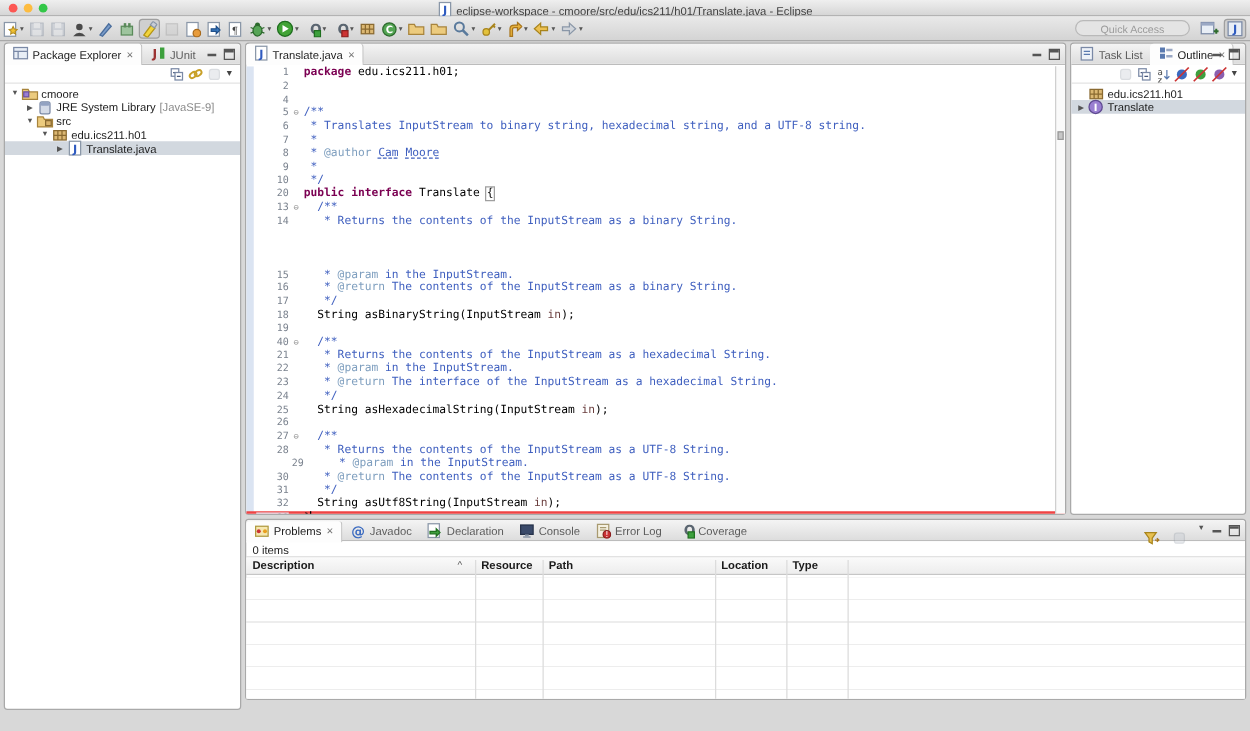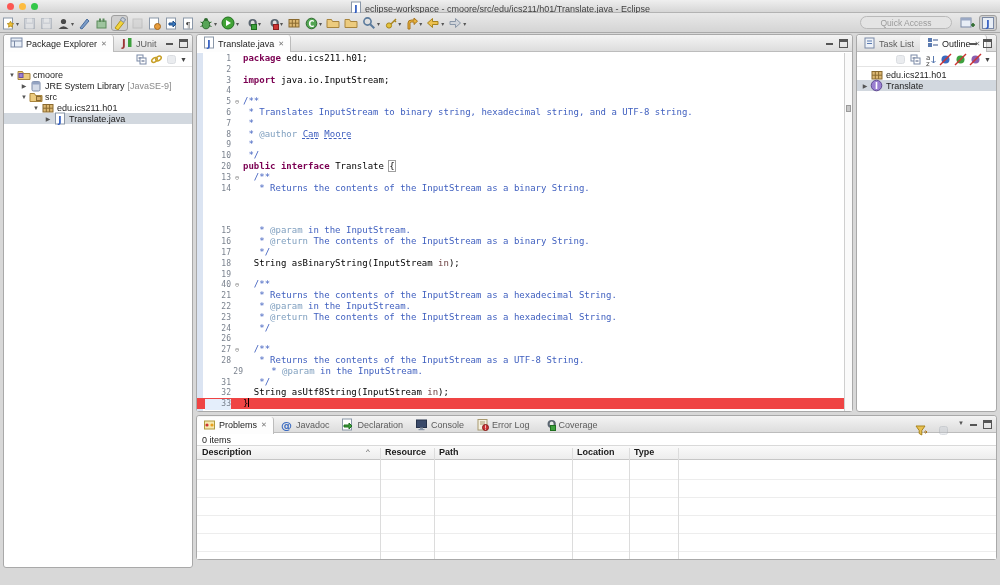--- a/index.html
+++ b/index.html
@@ -380,45 +380,46 @@
         <span class="close">✕</span>
       </div><div class="winbtns">
       <span class="minbtn"></span>
       <span class="maxbtn"></span>
     </div>
   </div>
   <div id="code">
       <div class="lstrip"></div>
       <div class="cl" style="padding-left: 8px;"><span class="gut">1</span><span class="fold"></span><span class="kw">package</span><span class="d"> edu.ics211.h01;</span></div>
       <div class="cl" style="padding-left: 8px;"><span class="gut">2</span><span class="fold"></span></div>
-      <div class="cl" style="padding-left: 8px;"><span class="gut">3</span><span class="fold"></span><span class="kw">import</span><span class="d"> java.io.InputStream;</span></div>
       <div class="cl" style="padding-left: 8px;"><span class="gut">4</span><span class="fold"></span></div>
       <div class="cl" style="padding-left: 8px;"><span class="gut">5</span><span class="fold">⊖</span><span class="doc">/**</span></div>
       <div class="cl" style="padding-left: 8px;"><span class="gut">6</span><span class="fold"></span><span class="doc"> * Translates InputStream to binary string, hexadecimal string, and a UTF-8 string.</span></div>
       <div class="cl" style="padding-left: 8px;"><span class="gut">7</span><span class="fold"></span><span class="doc"> *</span></div>
       <div class="cl" style="padding-left: 8px;"><span class="gut">8</span><span class="fold"></span><span class="doc"> * </span><span class="tag">@author</span><span class="doc"> </span><span class="sp">Cam</span><span class="doc"> </span><span class="sp">Moore</span></div>
       <div class="cl" style="padding-left: 8px;"><span class="gut">9</span><span class="fold"></span><span class="doc"> *</span></div>
       <div class="cl" style="padding-left: 8px;"><span class="gut">10</span><span class="fold"></span><span class="doc"> */</span></div>
       <div class="cl" style="padding-left: 8px;"><span class="gut">20</span><span class="fold"></span><span class="kw">public</span><span class="d"> </span><span class="kw">interface</span><span class="d"> Translate </span><span class="brk">{</span></div>
       <div class="cl" style="padding-left: 8px;"><span class="gut">13</span><span class="fold">⊖</span><span class="doc">  /**</span></div>
       <div class="cl" style="padding-left: 8px;"><span class="gut">14</span><span class="fold"></span><span class="doc">   * Returns the contents of the InputStream as a binary String.</span></div>
       <div class="cl" style="padding-left: 8px; margin-top: 32px;"><span class="gut">15</span><span class="fold"></span><span class="doc">   * </span><span class="tag">@param</span><span class="doc"> in the InputStream.</span></div>
       <div class="cl" style="padding-left: 8px;"><span class="gut">16</span><span class="fold"></span><span class="doc">   * </span><span class="tag">@return</span><span class="doc"> The contents of the InputStream as a binary String.</span></div>
       <div class="cl" style="padding-left: 8px;"><span class="gut">17</span><span class="fold"></span><span class="doc">   */</span></div>
       <div class="cl" style="padding-left: 8px;"><span class="gut">18</span><span class="fold"></span><span class="d">  String asBinaryString(InputStream </span><span class="pv">in</span><span class="d">);</span></div>
       <div class="cl" style="padding-left: 8px;"><span class="gut">19</span><span class="fold"></span></div>
       <div class="cl" style="padding-left: 8px;"><span class="gut">40</span><span class="fold">⊖</span><span class="doc">  /**</span></div>
       <div class="cl" style="padding-left: 8px;"><span class="gut">21</span><span class="fold"></span><span class="doc">   * Returns the contents of the InputStream as a hexadecimal String.</span></div>
       <div class="cl" style="padding-left: 8px;"><span class="gut">22</span><span class="fold"></span><span class="doc">   * </span><span class="tag">@param</span><span class="doc"> in the InputStream.</span></div>
-      <div class="cl" style="padding-left: 8px;"><span class="gut">23</span><span class="fold"></span><span class="doc">   * </span><span class="tag">@return</span><span class="doc"> The contents of the InputStream as a hexadecimal String.</span></div>
+      <div class="cl" style="padding-left: 8px;"><span class="gut">23</span><span class="fold"></span><span class="doc">   * </span><span class="tag">@return</span><span class="doc"> The interface of the InputStream as a hexadecimal String.</span></div>
       <div class="cl" style="padding-left: 8px;"><span class="gut">24</span><span class="fold"></span><span class="doc">   */</span></div>
+      <div class="cl" style="padding-left: 8px;"><span class="gut">25</span><span class="fold"></span><span class="d">  String asHexadecimalString(InputStream </span><span class="pv">in</span><span class="d">);</span></div>
       <div class="cl" style="padding-left: 8px;"><span class="gut">26</span><span class="fold"></span></div>
       <div class="cl" style="padding-left: 8px;"><span class="gut">27</span><span class="fold">⊖</span><span class="doc">  /**</span></div>
       <div class="cl" style="padding-left: 8px;"><span class="gut">28</span><span class="fold"></span><span class="doc">   * Returns the contents of the InputStream as a UTF-8 String.</span></div>
       <div class="cl" style="padding-left: 20px;"><span class="gut">29</span><span class="fold"></span><span class="doc">   * </span><span class="tag">@param</span><span class="doc"> in the InputStream.</span></div>
+      <div class="cl" style="padding-left: 8px;"><span class="gut">30</span><span class="fold"></span><span class="doc">   * </span><span class="tag">@return</span><span class="doc"> The contents of the InputStream as a UTF-8 String.</span></div>
       <div class="cl" style="padding-left: 8px;"><span class="gut">31</span><span class="fold"></span><span class="doc">   */</span></div>
       <div class="cl" style="padding-left: 8px;"><span class="gut">32</span><span class="fold"></span><span class="d">  String asUtf8String(InputStream </span><span class="pv">in</span><span class="d">);</span></div>
       <div class="cl current" style="padding-left: 8px;"><span class="gut">33</span><span class="fold"></span><span class="d">}</span><span class="caret"></span></div>
     </div>
   <div id="overview">
       <div class="mark"></div>
     </div>
 </div>
 
 <div class="panel" id="outline-panel">

